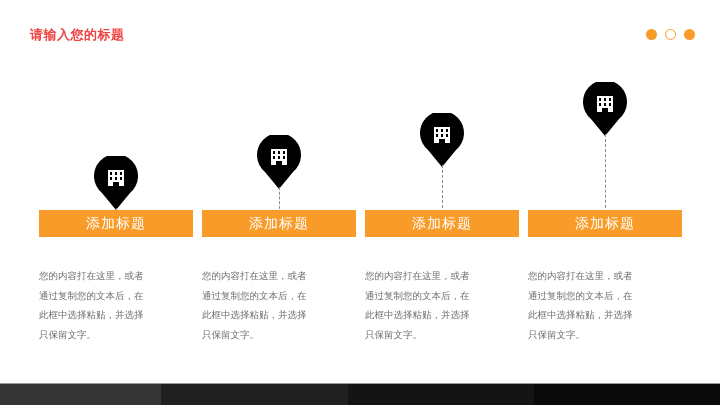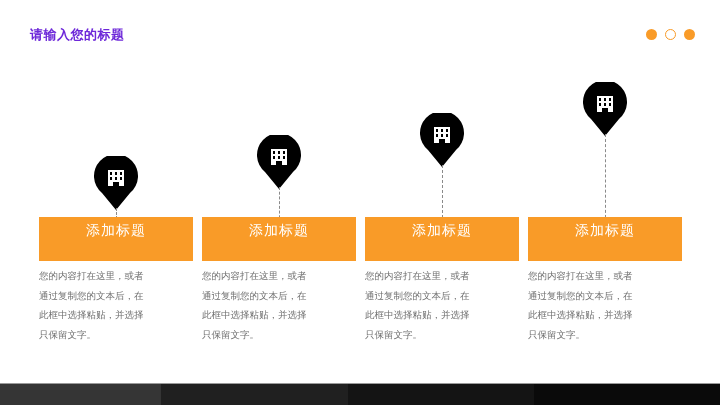--- a/index.html
+++ b/index.html
@@ -1,31 +1,31 @@
 <!DOCTYPE html>
 <html><head>
   <meta charset="utf-8">
   <style>
     * { margin: 0; padding: 0; box-sizing: border-box; }
     html, body { width: 720px; height: 405px; overflow: hidden; background: #ffffff; }
     body { position: relative; font-family: "DejaVu Sans", "Liberation Sans", sans-serif; }
 
     .slide-title {
       position: absolute; left: 30px; top: 26px;
-      font-size: 13px; font-weight: bold; color: #6d28d9; letter-spacing: 0.5px;
+      font-size: 13px; font-weight: bold; color: #ef4444; letter-spacing: 0.5px;
     }
 
     .dots { position: absolute; left: 646px; top: 29px; display: flex; gap: 8px; }
     .dot { width: 11px; height: 11px; border-radius: 50%; }
     .dot.filled { background: var(--accent); }
     .dot.hollow { border: 1.5px solid var(--accent); background: #fff; }
 
     .column { position: absolute; top: 0; width: 154px; height: 380px; }
     .bar {
-      position: absolute; left: 0; top: 217px; width: 154px; height: 44px;
+      position: absolute; left: 0; top: 210px; width: 154px; height: 27px;
       background: var(--accent); color: #ffffff;
       font-size: 14px; text-align: center; line-height: 27px; letter-spacing: 1px;
     }
     .desc {
       position: absolute; left: 0; top: 266px; width: 154px;
       text-align: left; color: #6f6f6f; font-size: 9.5px; line-height: 19.5px;
     }
     .desc span { display: block; white-space: nowrap; }
 
     .pin { position: absolute; left: 55px; width: 44px; height: 54px; }

